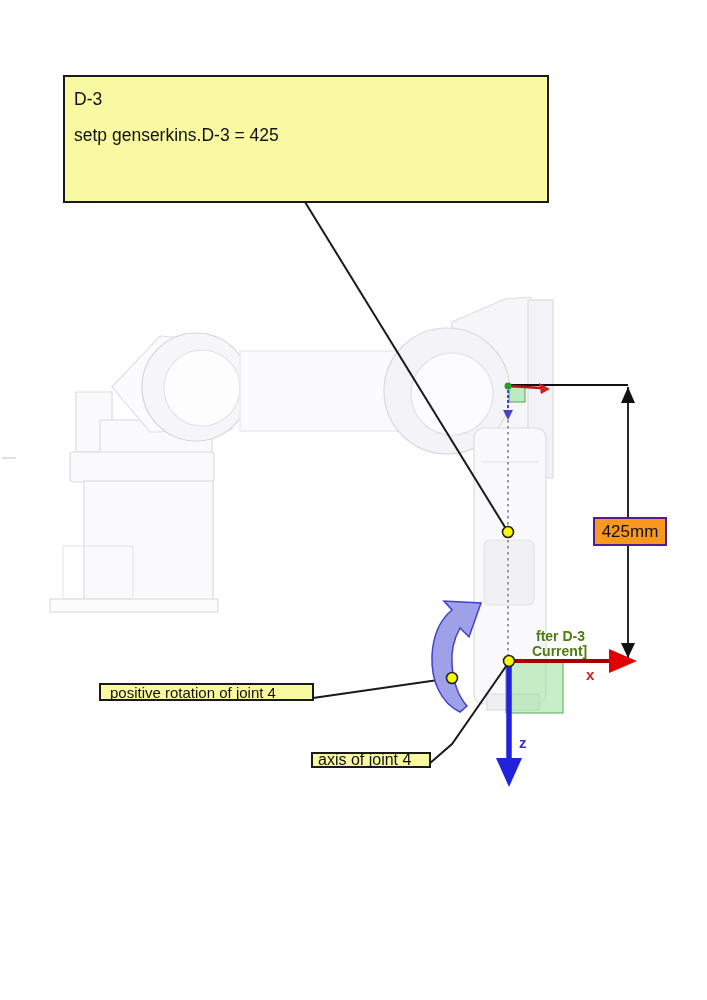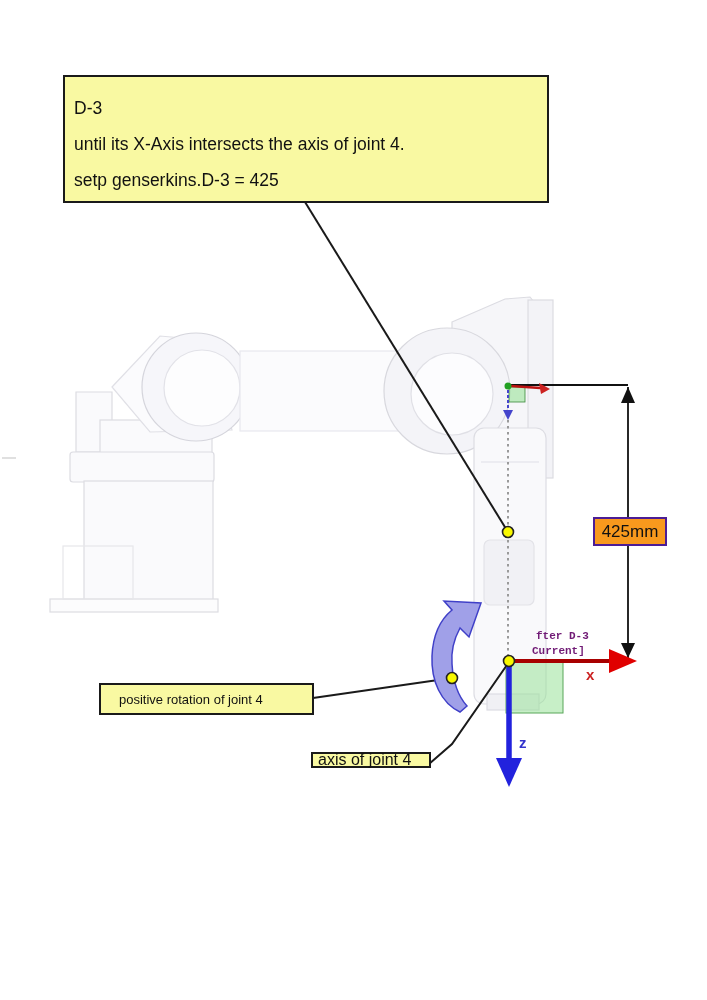--- a/index.html
+++ b/index.html
@@ -7,42 +7,41 @@
     position:relative;width:707px;height:1000px;background:#ffffff;overflow:hidden;
     font-family:"Liberation Sans", sans-serif;color:#111;
   }
   .stage svg.diagram{position:absolute;left:0;top:0;z-index:1;}
   .callout{
     position:absolute;z-index:2;box-sizing:border-box;
     background:#f9f9a2;border:2px solid #1a1a1a;color:#111;
   }
   .note-box{
     left:63px;top:75px;width:486px;height:128px;
-    padding:20px 9px;font-size:17.5px;line-height:19px;
+    padding:11px 9px;font-size:17.5px;line-height:19px;
   }
   .note-title{margin:2px 0 17px 0;}
   .note-cmd{margin:17px 0 0 0;}
   .rot-label{
-    left:99px;top:683px;width:215px;height:32px;
-    font-size:13px;display:flex;align-items:center;padding-left:18px;
+    left:99px;top:683px;width:215px;height:18px;
+    font-size:15px;display:flex;align-items:center;padding-left:9px;
   }
   .axis-label{
     left:311px;top:752px;width:120px;height:16px;
     font-size:16px;display:flex;align-items:center;padding-left:5px;
   }
   .dim-label{
     left:593px;top:517px;width:74px;height:29px;
     background:#f8991d;border:2px solid #4c1d95;
     font-size:17px;display:flex;align-items:center;justify-content:center;
   }
   .after-caption{
     position:absolute;z-index:2;left:532px;top:629px;
-    font-size:11px;font-weight:bold;line-height:14.5px;color:#701a75;
+    font-size:14px;font-weight:bold;line-height:14.5px;color:#4d7c0f;
     white-space:nowrap;
-    font-family:Liberation Mono, monospace;
   }
   .after-caption .l1{padding-left:4px;display:block;}
 </style>
 </head>
 <body>
 
 <div class="stage">
 
   <svg class="diagram" width="707" height="1000" viewBox="0 0 707 1000">
 
@@ -112,21 +111,20 @@
     <polygon points="509,787 496,758 522,758" fill="#2222dd"></polygon>
     <text x="519" y="748" font-size="15" font-weight="bold" fill="#3333cc">z</text>
 
     <circle cx="508" cy="532" r="5.5" stroke="#222" stroke-width="1.6" fill="#f8f800"></circle>
     <circle cx="509" cy="661" r="5.5" stroke="#222" stroke-width="1.6" fill="#f8f800"></circle>
     <circle cx="452" cy="678" r="5.5" stroke="#222" stroke-width="1.6" fill="#f8f800"></circle>
   </svg>
 
   <div class="callout note-box">
     <div class="note-title">D-3</div>
-    <div>until its X-Axis intersects the axis of joint 4.</div>
     <div class="note-cmd">setp genserkins.D-3 = 425</div>
   </div>
 
   <div class="callout dim-label">
     <span>425mm</span>
   </div>
 
   <div class="callout rot-label">
     <span>positive rotation of joint 4</span>
   </div>

